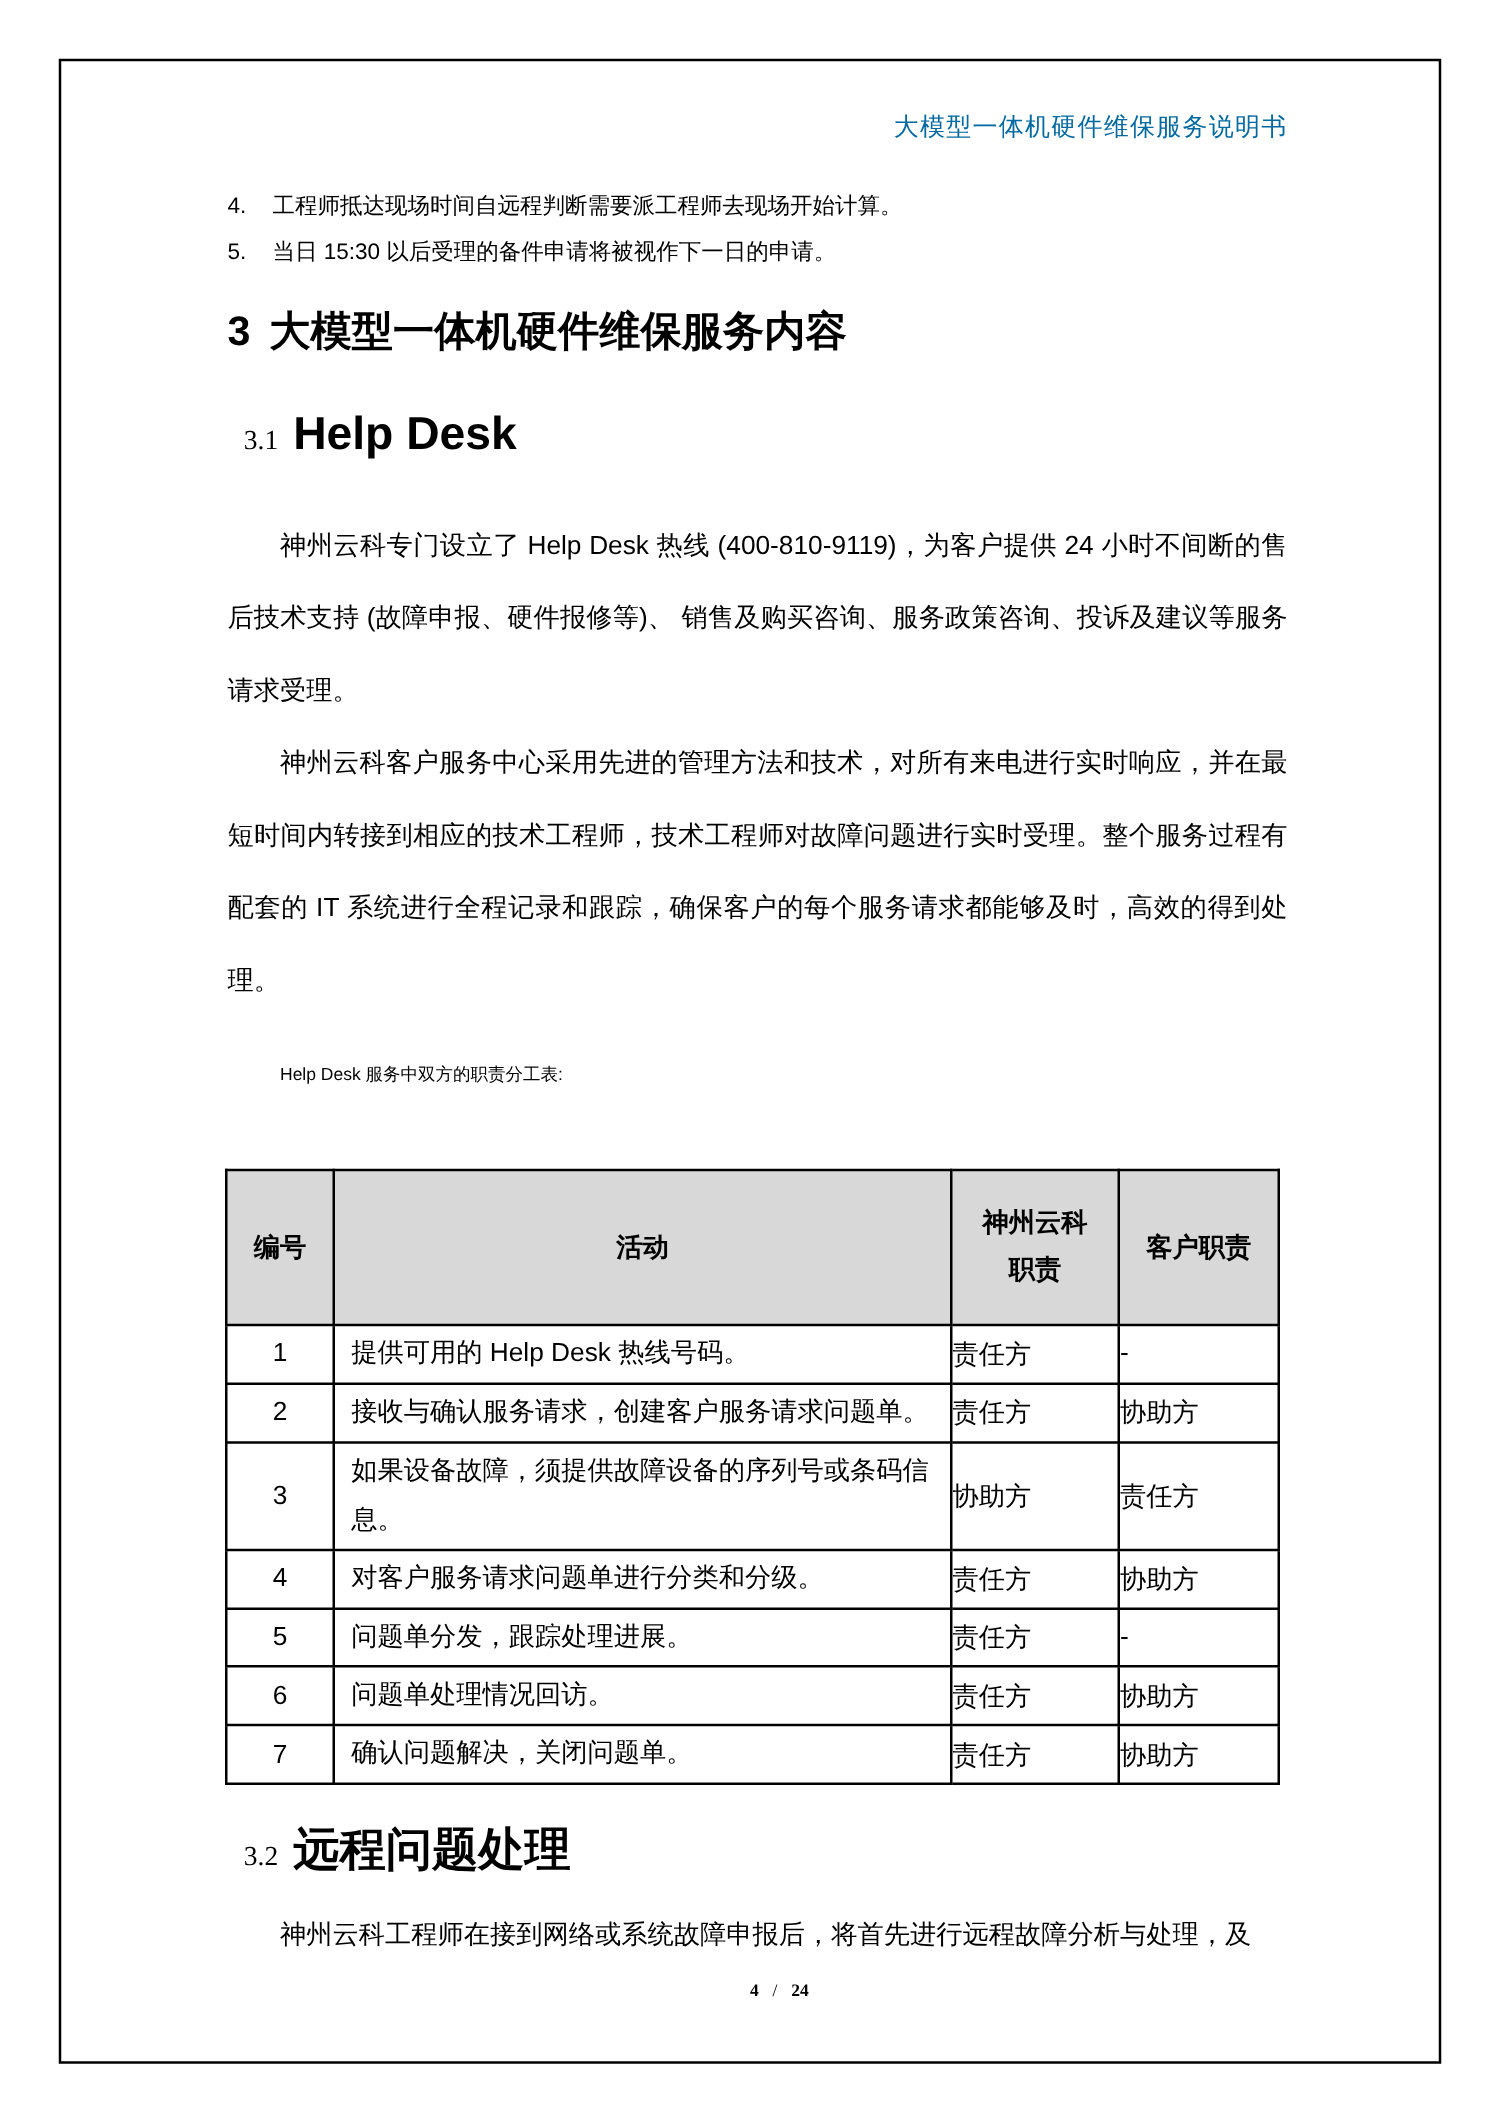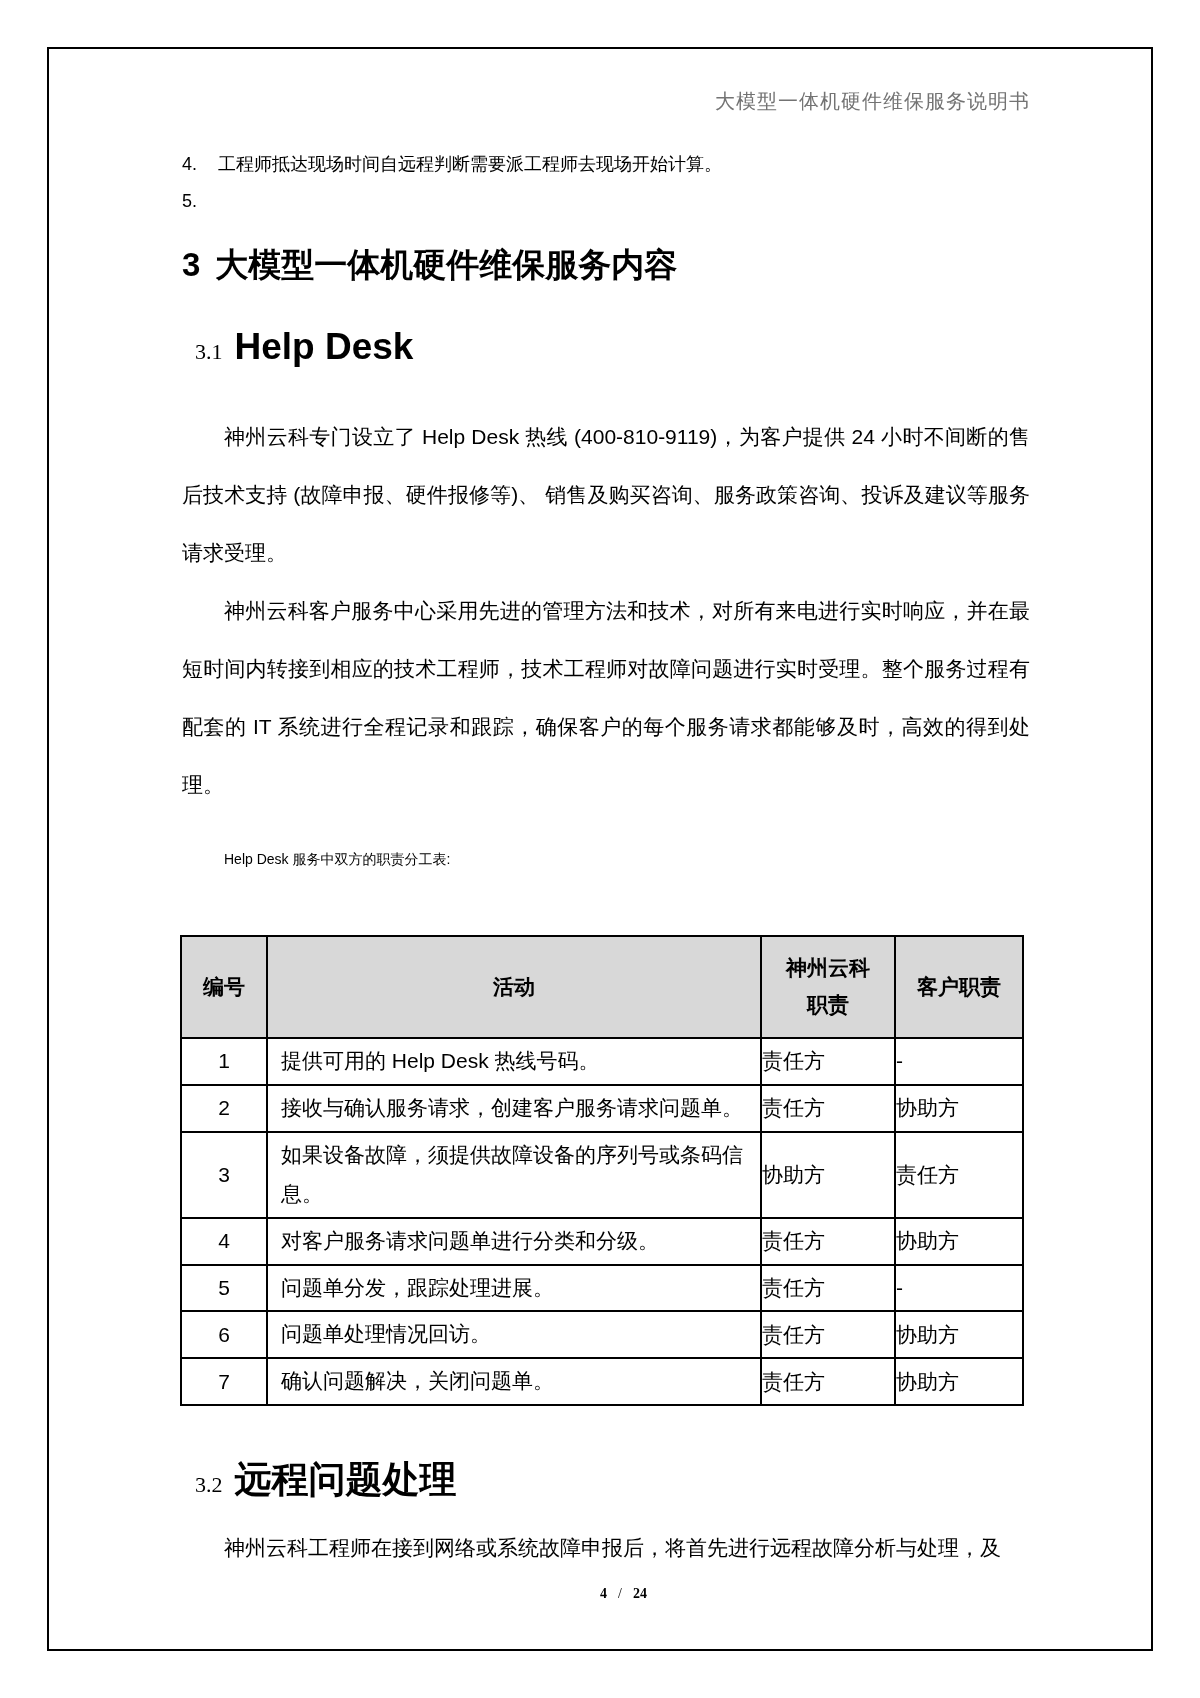--- a/index.html
+++ b/index.html
@@ -11,21 +11,21 @@
   }
   .page-border {
     position:absolute; left:47px; top:47px;
     width:1102px; height:1600px;
     border:2px solid #000;
   }
   .doc-header {
     position:absolute; top:88px; left:400px; right:170px;
     text-align:right;
     font-family:"Liberation Serif", serif;
-    font-size:20px; color:#737373; letter-spacing:1px;
+    font-size:20px; color:#0369a1; letter-spacing:1px;
   }
   .num-list { position:absolute; left:182px; top:146px; margin:0; padding:0; list-style:none; }
   .list-item { display:flex; height:37px; line-height:37px; font-size:18px; }
   .li-num { width:36px; flex:0 0 36px; }
   .chapter-h {
     position:absolute; left:182px; top:243px; margin:0;
     font-size:33px; font-weight:bold; line-height:44px; white-space:nowrap;
   }
   .chapter-num { margin-right:15px; }
   .section-h { position:absolute; left:195px; margin:0; font-weight:normal; line-height:40px; white-space:nowrap; }
@@ -45,21 +45,21 @@
   .table-caption {
     position:absolute; left:182px; top:843px; margin:0;
     font-size:14px; line-height:32px; text-indent:42px;
   }
   table.duty-table {
     position:absolute; left:180px; top:935px;
     width:842px; border-collapse:collapse; table-layout:fixed;
     font-size:21px; color:#000;
   }
   .duty-table th, .duty-table td { border:2px solid #000; padding:0; }
-  .duty-table thead tr { height:102px; }
+  .duty-table thead tr { height:124px; }
   .duty-table thead th { background:#d8d8d8; font-weight:bold; text-align:center; }
   th.two-line { white-space:pre-line; line-height:1.75; }
   tr.row-s { height:44px; }
   tr.row-d { height:86px; }
   td.c-num  { text-align:center; }
   td.c-act  { text-align:left; padding:3px 13px; line-height:1.85; }
   td.c-resp { }
   .page-footer {
     position:absolute; left:0; top:1586px; width:1159px;
     text-align:center;
@@ -75,20 +75,21 @@
 
 <div class="doc-header">大模型一体机硬件维保服务说明书</div>
 
 <ol class="num-list">
   <li class="list-item">
     <span class="li-num">4.</span>
     <span class="li-text">工程师抵达现场时间自远程判断需要派工程师去现场开始计算。</span>
   </li>
   <li class="list-item">
     <span class="li-num">5.</span>
+    <span class="li-text">当日 15:30 以后受理的备件申请将被视作下一日的申请。</span>
   </li>
 </ol>
 
 <h1 class="chapter-h">
   <span class="chapter-num">3</span><span>大模型一体机硬件维保服务内容</span>
 </h1>
 
 <h2 class="section-h s31">
   <span class="h2-num">3.1</span><span class="h2-title">Help Desk</span>
 </h2>

